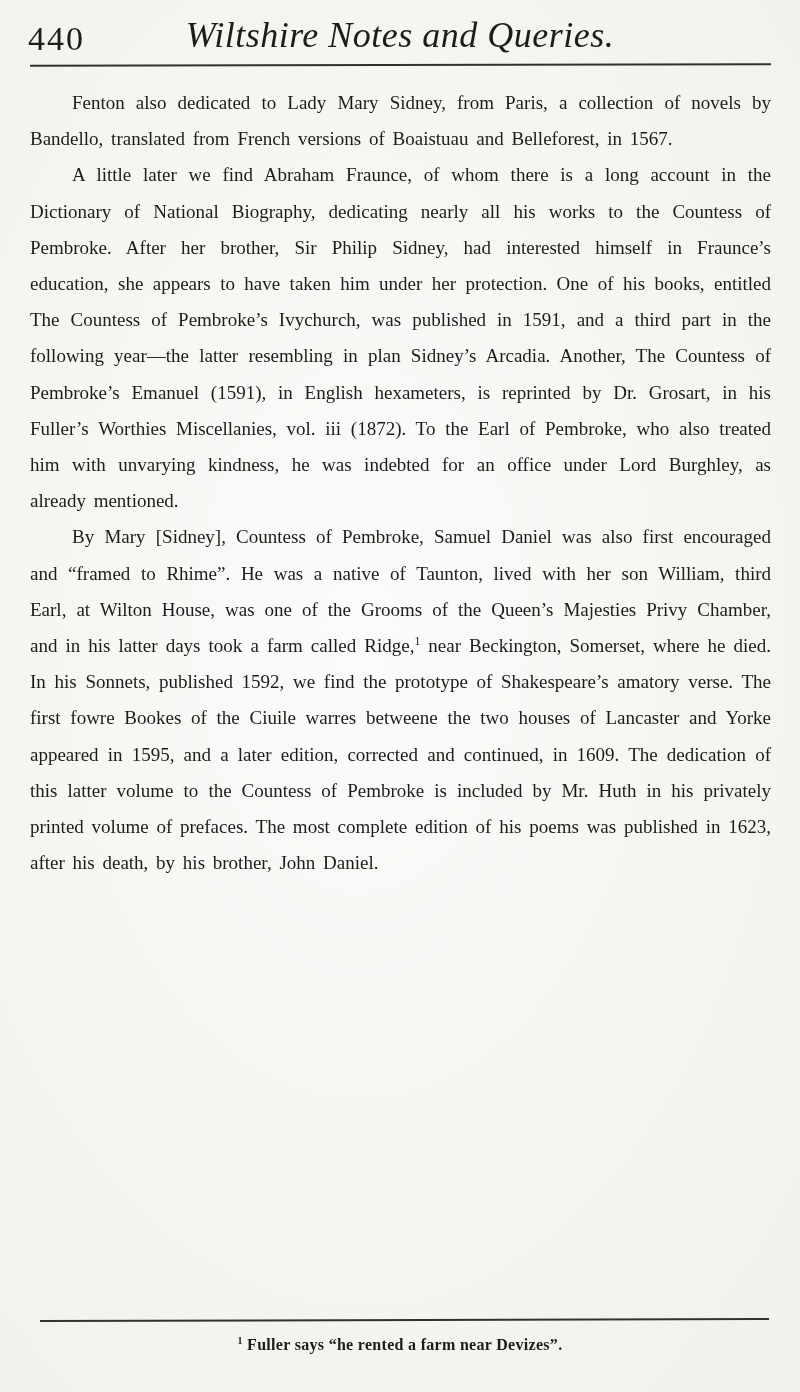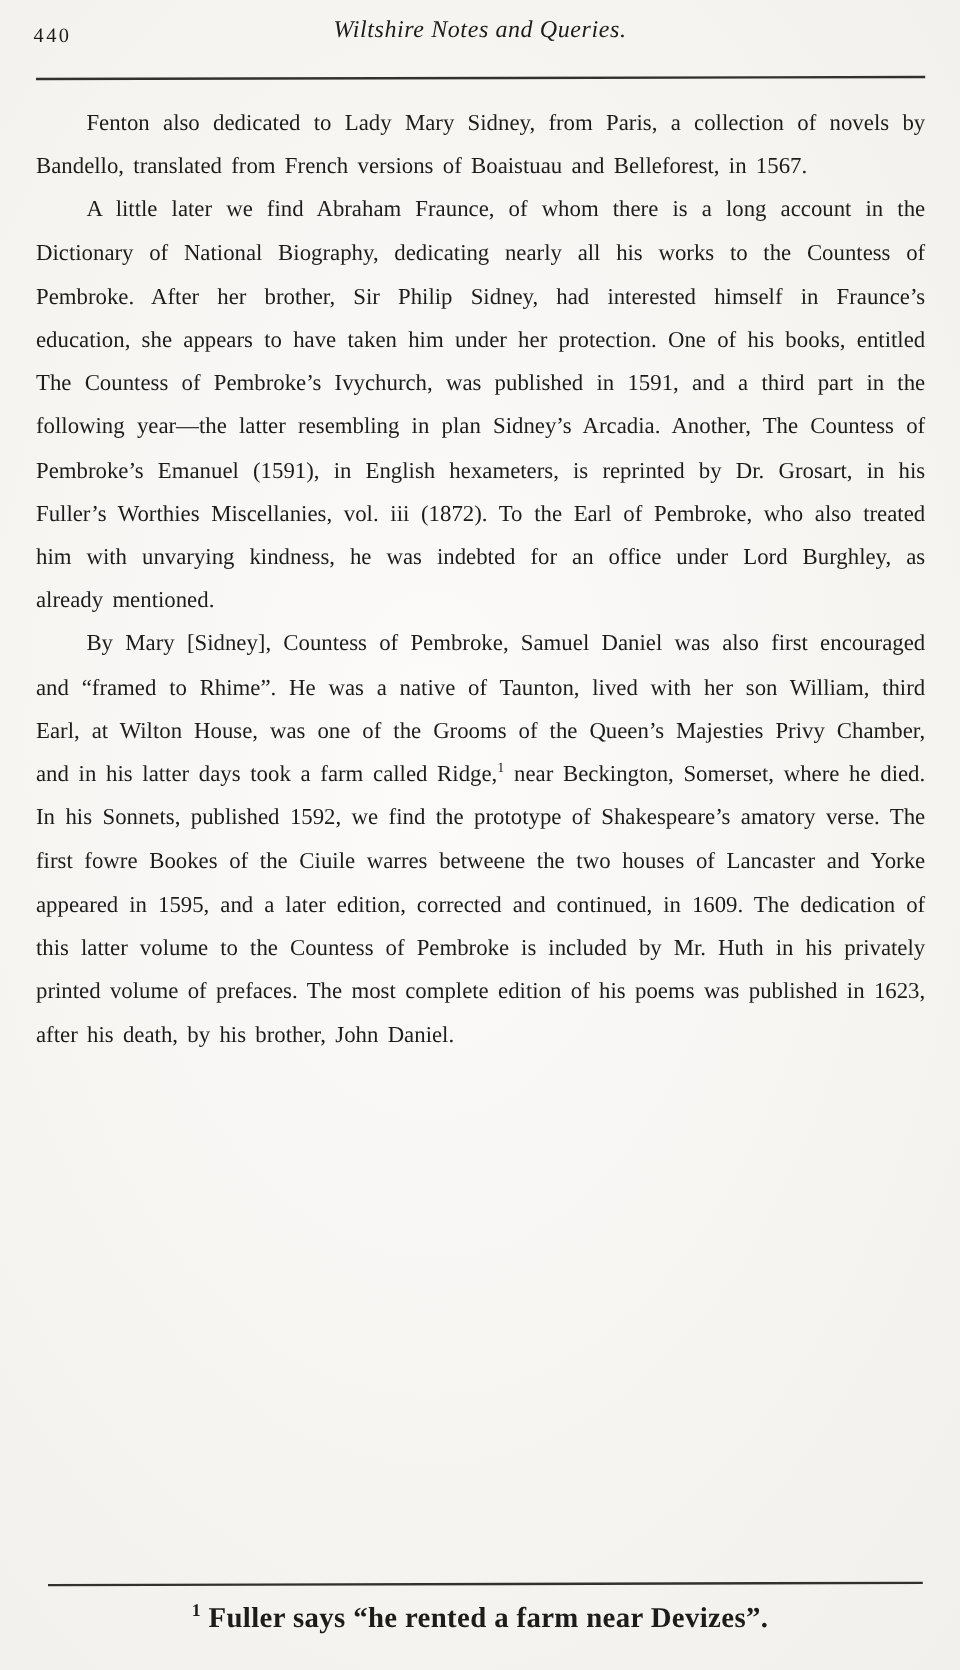--- a/index.html
+++ b/index.html
@@ -25,31 +25,31 @@
     position: absolute;
     top: 12px;
     left: 28px;
     right: 28px;
     height: 40px;
   }
   .pageno {
     position: absolute;
     left: 0;
     top: 8px;
-    font-size: 17px;
+    font-size: 34px;
     letter-spacing: 2px;
   }
   .head-title {
     position: absolute;
     left: 0;
     right: 0;
     top: 2px;
     text-align: center;
     font-style: italic;
-    font-size: 20px;
+    font-size: 36px;
     letter-spacing: 0.5px;
   }
   .head-rule {
     position: absolute;
     top: 64px;
     left: 30px;
     width: 741px;
     border-top: 2px solid #33312d;
     transform: rotate(-0.12deg);
   }
@@ -81,21 +81,21 @@
     width: 729px;
     border-top: 2px solid #33312d;
     transform: rotate(-0.15deg);
   }
   .footnote {
     position: absolute;
     top: 1336px;
     left: 0;
     width: 800px;
     text-align: center;
-    font-size: 24px;
+    font-size: 16px;
     font-weight: bold;
     letter-spacing: 0.3px;
   }
 </style>
 </head>
 <body>
 
 <div class="page">
 
   <header class="running-head">

